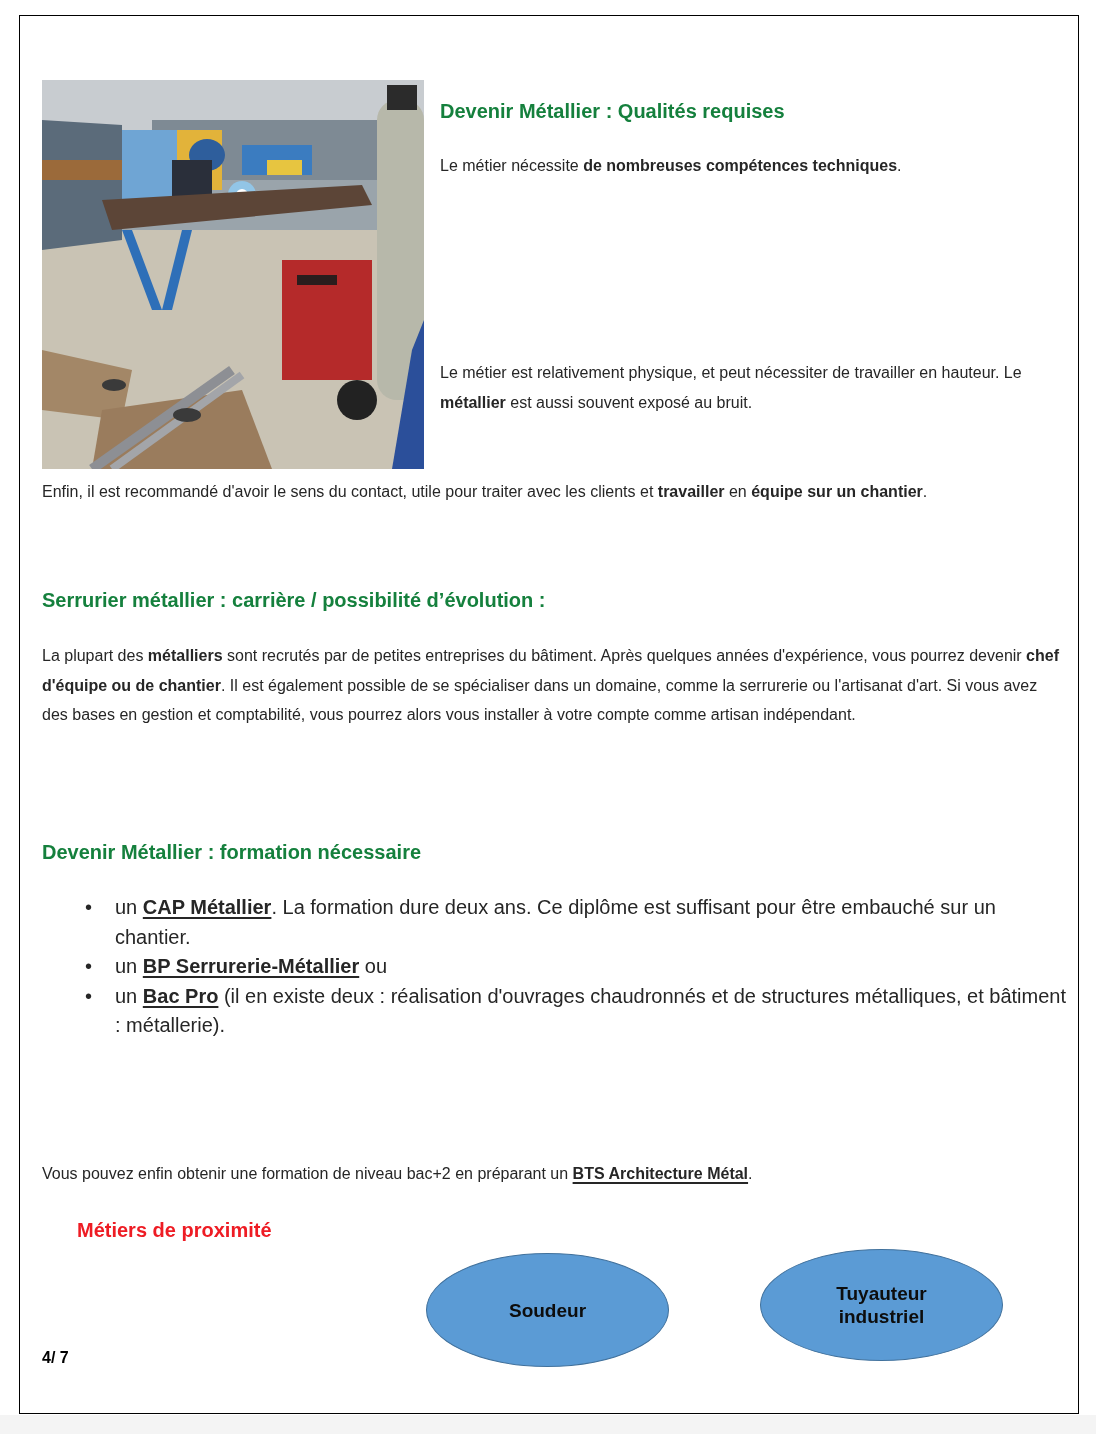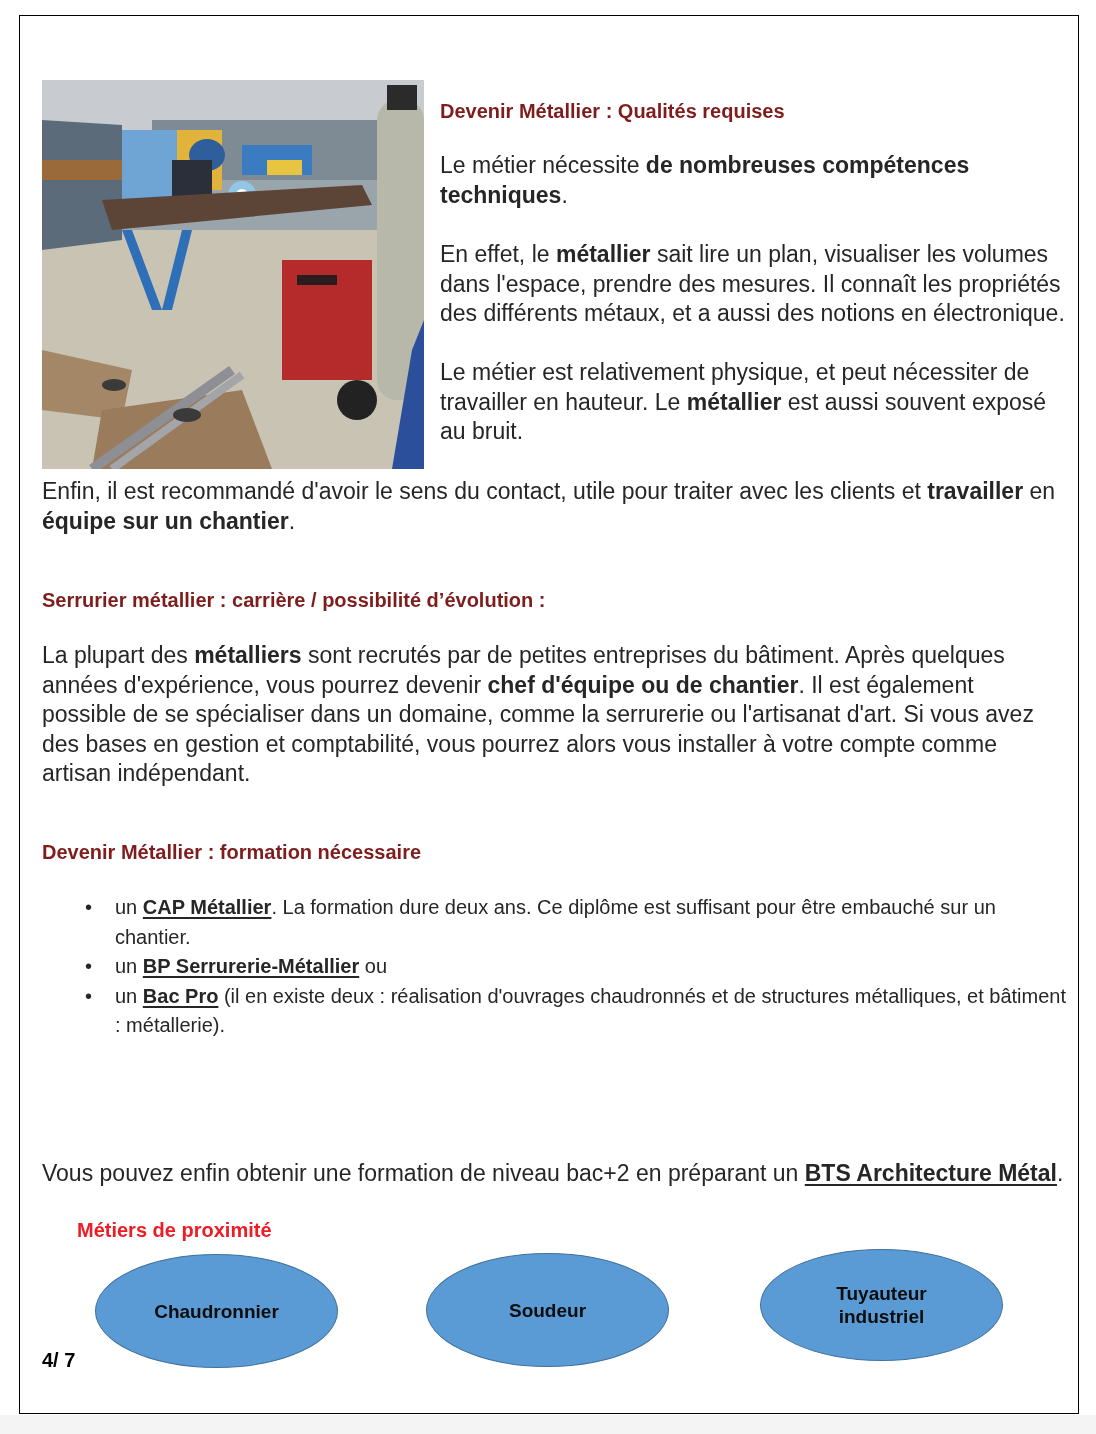--- a/index.html
+++ b/index.html
@@ -24,30 +24,30 @@
     box-sizing: border-box;
     background: #fff;
   }
   .abs { position: absolute; }
   .photo {
     position: absolute; left: 22px; top: 64px; width: 382px; height: 389px;
     overflow: hidden;
   }
   .photo svg { display: block; }
   .h-red {
-    color: #7f1d1d;
+    color: #15803d;
     font-weight: bold;
     font-size: 20px;
     line-height: 30px;
     white-space: nowrap;
   }
   .h-bright { color: #ee1c24; }
   p.txt {
     margin: 0;
-    font-size: 23px;
+    font-size: 16px;
     line-height: 29.5px;
     color: #262626;
   }
   b { font-weight: bold; color: #262626; }
   a.lnk {
     color: #262626; font-weight: bold; text-decoration: underline;
     text-decoration-thickness: 2px; text-underline-offset: 3px;
   }
   ul.bul {
     margin: 0; padding: 0; list-style: none;
@@ -70,21 +70,21 @@
     box-sizing: border-box;
     display: flex; align-items: center; justify-content: center;
     text-align: center;
     font-weight: bold;
     font-size: 19px;
     line-height: 23px;
     color: #0d0d0d;
   }
   .pagenum {
     position: absolute; left: 22px; top: 1333px;
-    font-weight: bold; font-size: 20px; color: #000;
+    font-weight: bold; font-size: 16px; color: #000;
   }
 </style>
 </head>
 <body>
 
 <div class="bottom-bar"></div>
 
 <div class="page">
 
   <div class="photo" title="Atelier de métallerie : soudeur au travail sur une table métallique, poste à souder rouge, bouteille de gaz">
@@ -134,23 +134,20 @@
       <polygon points="370,270 382,240 382,389 350,389" fill="#2b4f9a"></polygon>
     </svg>
   </div>
 
   <div class="abs h-red" style="left:420px; top:80px;">Devenir Métallier : Qualités requises</div>
 
   <p class="txt abs" style="left:420px; top:135px; width:620px;">
     <span>Le métier nécessite </span><b>de nombreuses compétences techniques</b><span>.</span>
   </p>
 
-  <p class="txt abs" style="left:420px; top:224px; width:630px;">
-    <span>En effet, le </span><b>métallier</b><span> sait lire un plan, visualiser les volumes dans l'espace, prendre des mesures. Il connaît les propriétés des différents métaux, et a aussi des notions en électronique.</span>
-  </p>
 
   <p class="txt abs" style="left:420px; top:342px; width:630px;">
     <span>Le métier est relativement physique, et peut nécessiter de travailler en hauteur. Le </span><b>métallier</b><span> est aussi souvent exposé au bruit.</span>
   </p>
 
   <p class="txt abs" style="left:22px; top:461px; width:1020px;">
     <span>Enfin, il est recommandé d'avoir le sens du contact, utile pour traiter avec les clients et </span><b>travailler</b><span> en </span><b>équipe sur un chantier</b><span>.</span>
   </p>
 
   <div class="abs h-red" style="left:22px; top:569px;">Serrurier métallier : carrière / possibilité d’évolution :</div>
@@ -179,23 +176,20 @@
       </li>
     </ul>
   </div>
 
   <p class="txt abs" style="left:22px; top:1143px; width:1030px; white-space:nowrap;">
     <span>Vous pouvez enfin obtenir une formation de niveau bac+2 en préparant un </span><a class="lnk">BTS Architecture Métal</a><span>.</span>
   </p>
 
   <div class="abs h-red h-bright" style="left:22px; top:1199px;margin-left:35px;">Métiers de proximité</div>
 
-  <div class="ellipse" style="left:75px; top:1238px; width:243px; height:114px;">
-    <span>Chaudronnier</span>
-  </div>
   <div class="ellipse" style="left:740px; top:1233px; width:243px; height:112px; padding:0 60px;">
     <span>Tuyauteur industriel</span>
   </div>
   <div class="ellipse" style="left:406px; top:1237px; width:243px; height:114px;">
     <span>Soudeur</span>
   </div>
 
   <div class="pagenum">4/ 7</div>
 </div>
 

